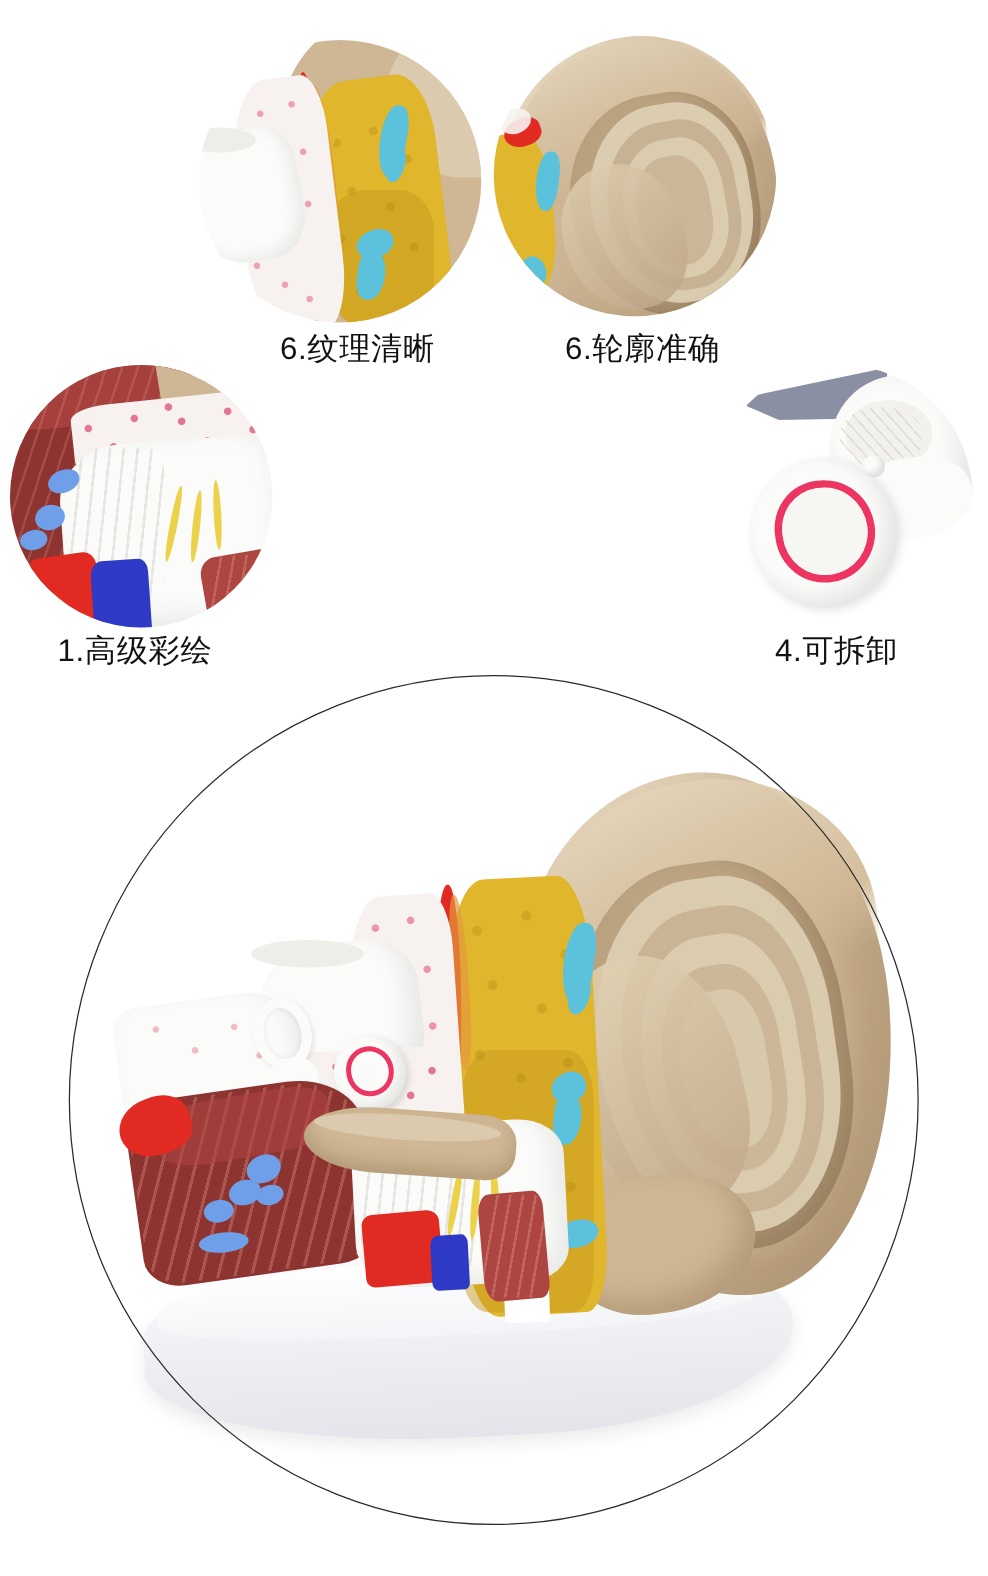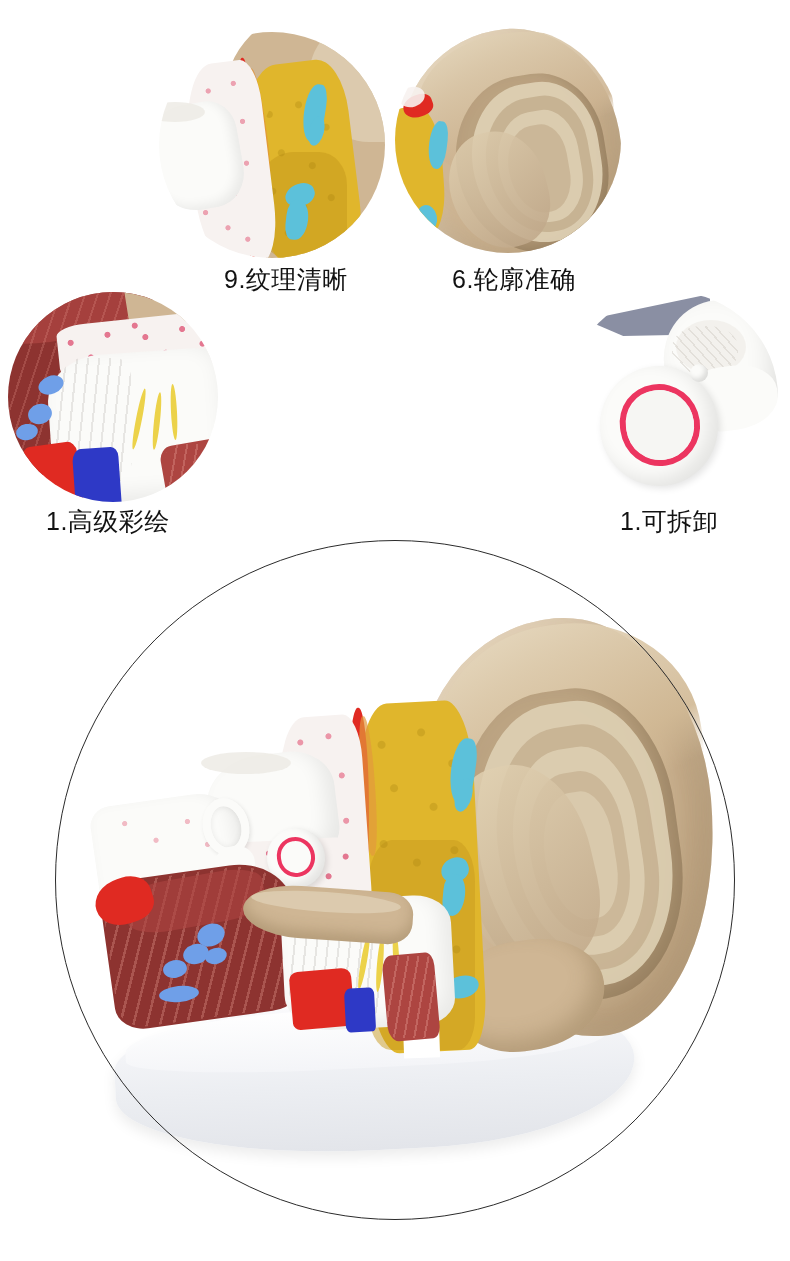--- a/index.html
+++ b/index.html
@@ -151,21 +151,21 @@
              radial-gradient(circle at 80% 88%, #e9879c 0 2.2px, transparent 3px);
            border-radius:42% 22% 28% 40%;"></div>
 
       <div class="sh bone" style="left:-10px; top:72px; width:92px; height:106px;
            border-radius:44% 30% 34% 48%; transform:rotate(-10deg);
            box-shadow:inset -6px -4px 12px rgba(0,0,0,.07);"></div>
       <div class="sh bone-sh" style="left:-14px; top:70px; width:60px; height:20px;
            border-radius:50%; opacity:.8;"></div>
     </div>
   </div>
-  <div class="caption" style="left:224px; top:266px;">9.纹理清晰</div>
+  <div class="caption" style="left:224px; top:266px;">6.纹理清晰</div>
 
   <div class="photo-circle" style="left:395px; top:27px; width:226px; height:226px;">
     <div class="photo-inner">
       <div class="sh" style="inset:0; background:#ffffff;"></div>
 
       <div class="sh tan" style="left:8px; top:2px; width:218px; height:240px;
            border-radius:52% 48% 46% 54% / 46% 52% 48% 54%; transform:rotate(-6deg);
            box-shadow:inset -14px -18px 34px rgba(120,95,60,.35), inset 10px 12px 26px rgba(255,250,235,.55);"></div>
 
       <div class="sh" style="left:22px; top:6px; width:196px; height:150px;
@@ -296,21 +296,21 @@
       <div class="sh" style="left:52px; top:92px; width:80px; height:82px;
            border:6px solid #ec3560; border-radius:48% 52% 50% 50%;
            box-sizing:border-box; transform:rotate(-8deg);"></div>
       <div class="sh" style="left:58px; top:98px; width:68px; height:70px;
            border-radius:50%; background:#f4f4f2; transform:rotate(-8deg); opacity:.85;"></div>
 
       <div class="sh bone" style="left:122px; top:72px; width:18px; height:18px;
            border-radius:50%; box-shadow:inset -3px -3px 5px rgba(0,0,0,.12);"></div>
     </div>
   </div>
-  <div class="caption" style="left:620px; top:508px;">1.可拆卸</div>
+  <div class="caption" style="left:620px; top:508px;">4.可拆卸</div>
 
   <div class="main-photo" style="left:55px; top:540px; width:680px; height:680px;">
     <div class="photo-inner">
 
       <div class="sh" style="left:60px; top:462px; width:520px; height:148px;
            background:linear-gradient(180deg,#fafafc 0%, #eceef2 55%, #e3e5ea 100%);
            border-radius:46% 34% 40% 50% / 38% 46% 54% 44%;
            transform:rotate(-3deg);
            box-shadow:0 6px 14px rgba(0,0,0,.08);"></div>
       <div class="sh" style="left:70px; top:468px; width:480px; height:60px;

